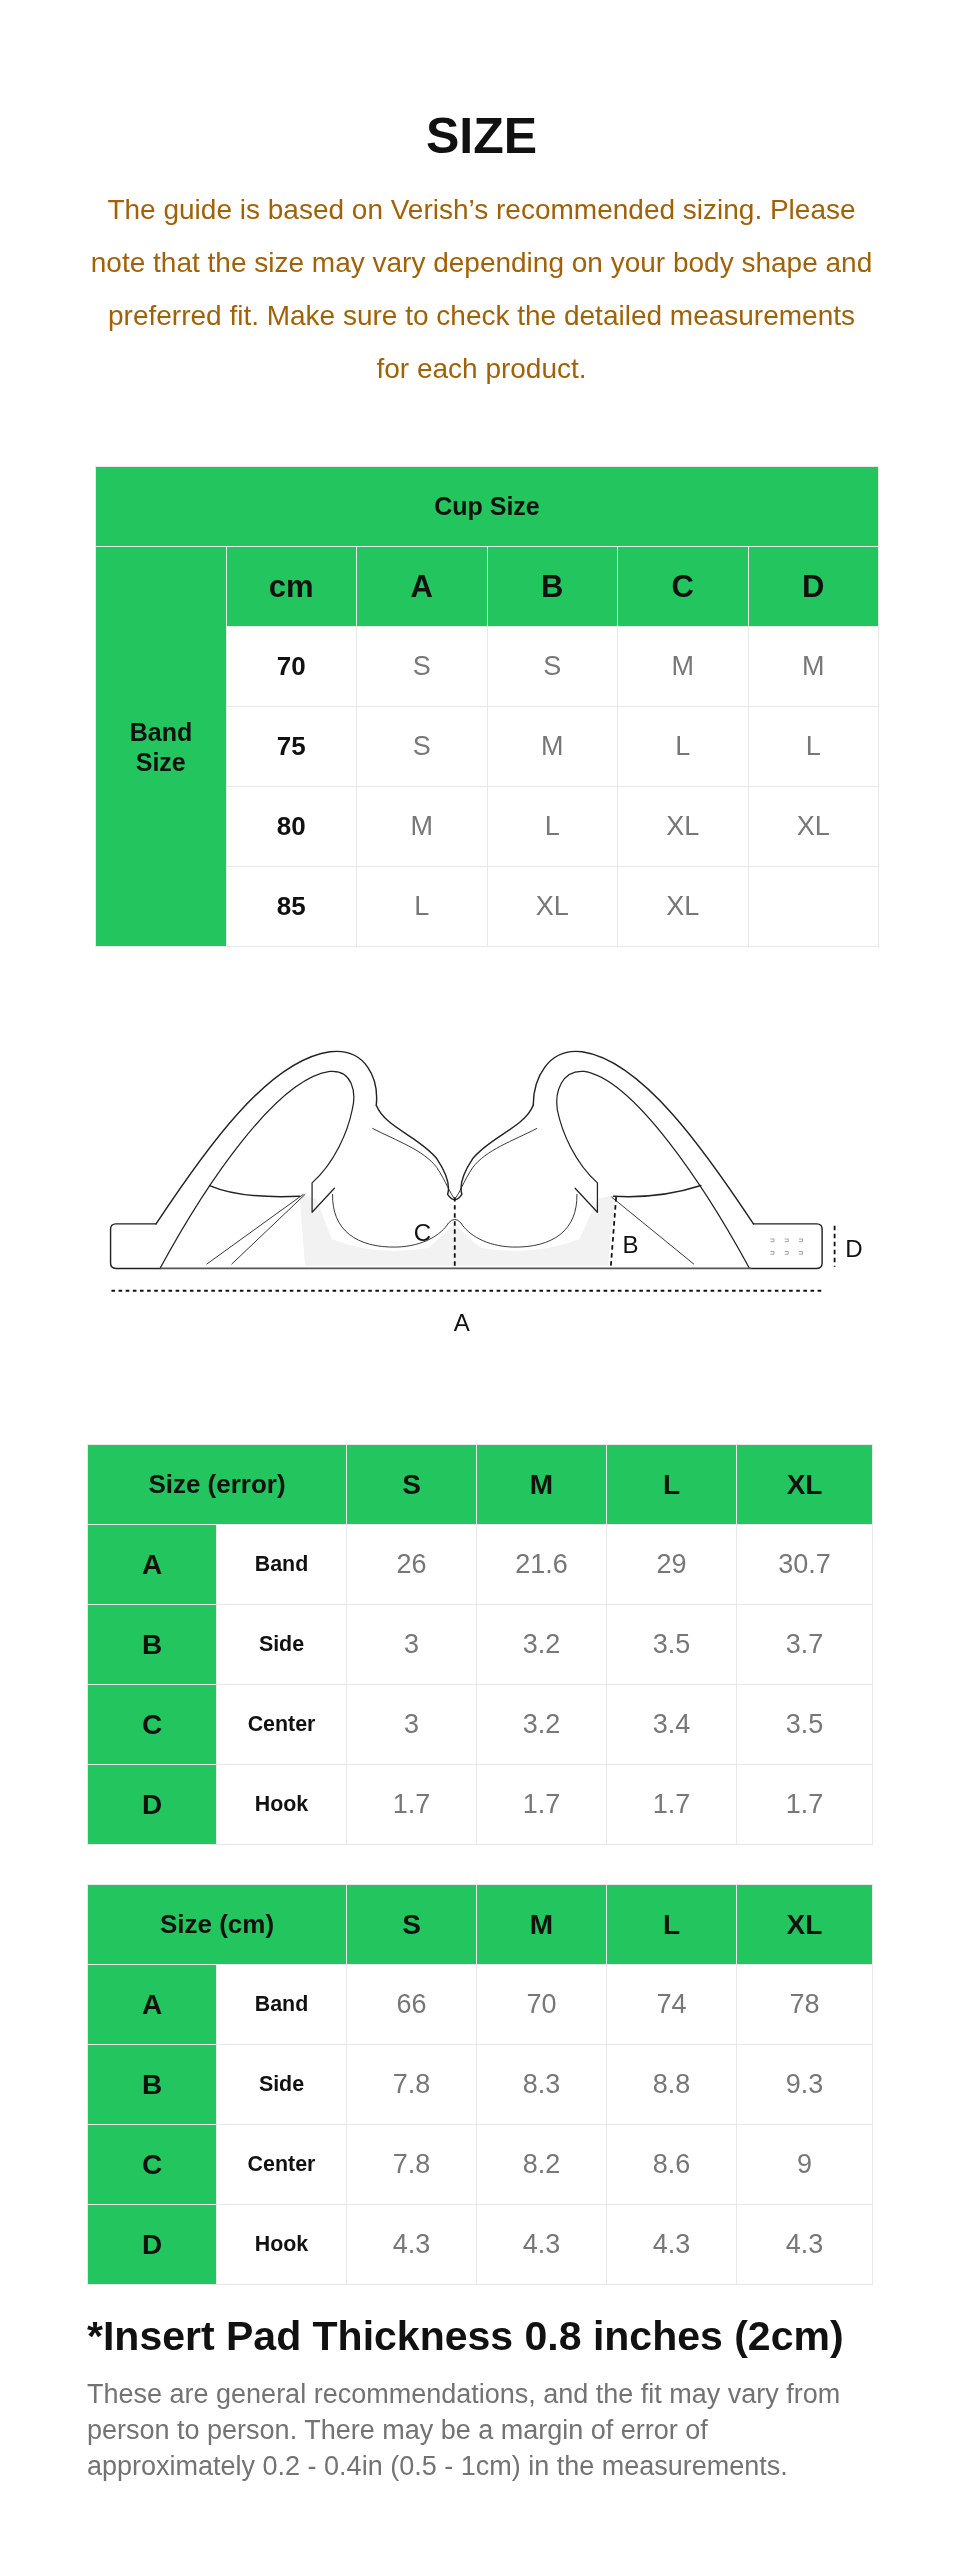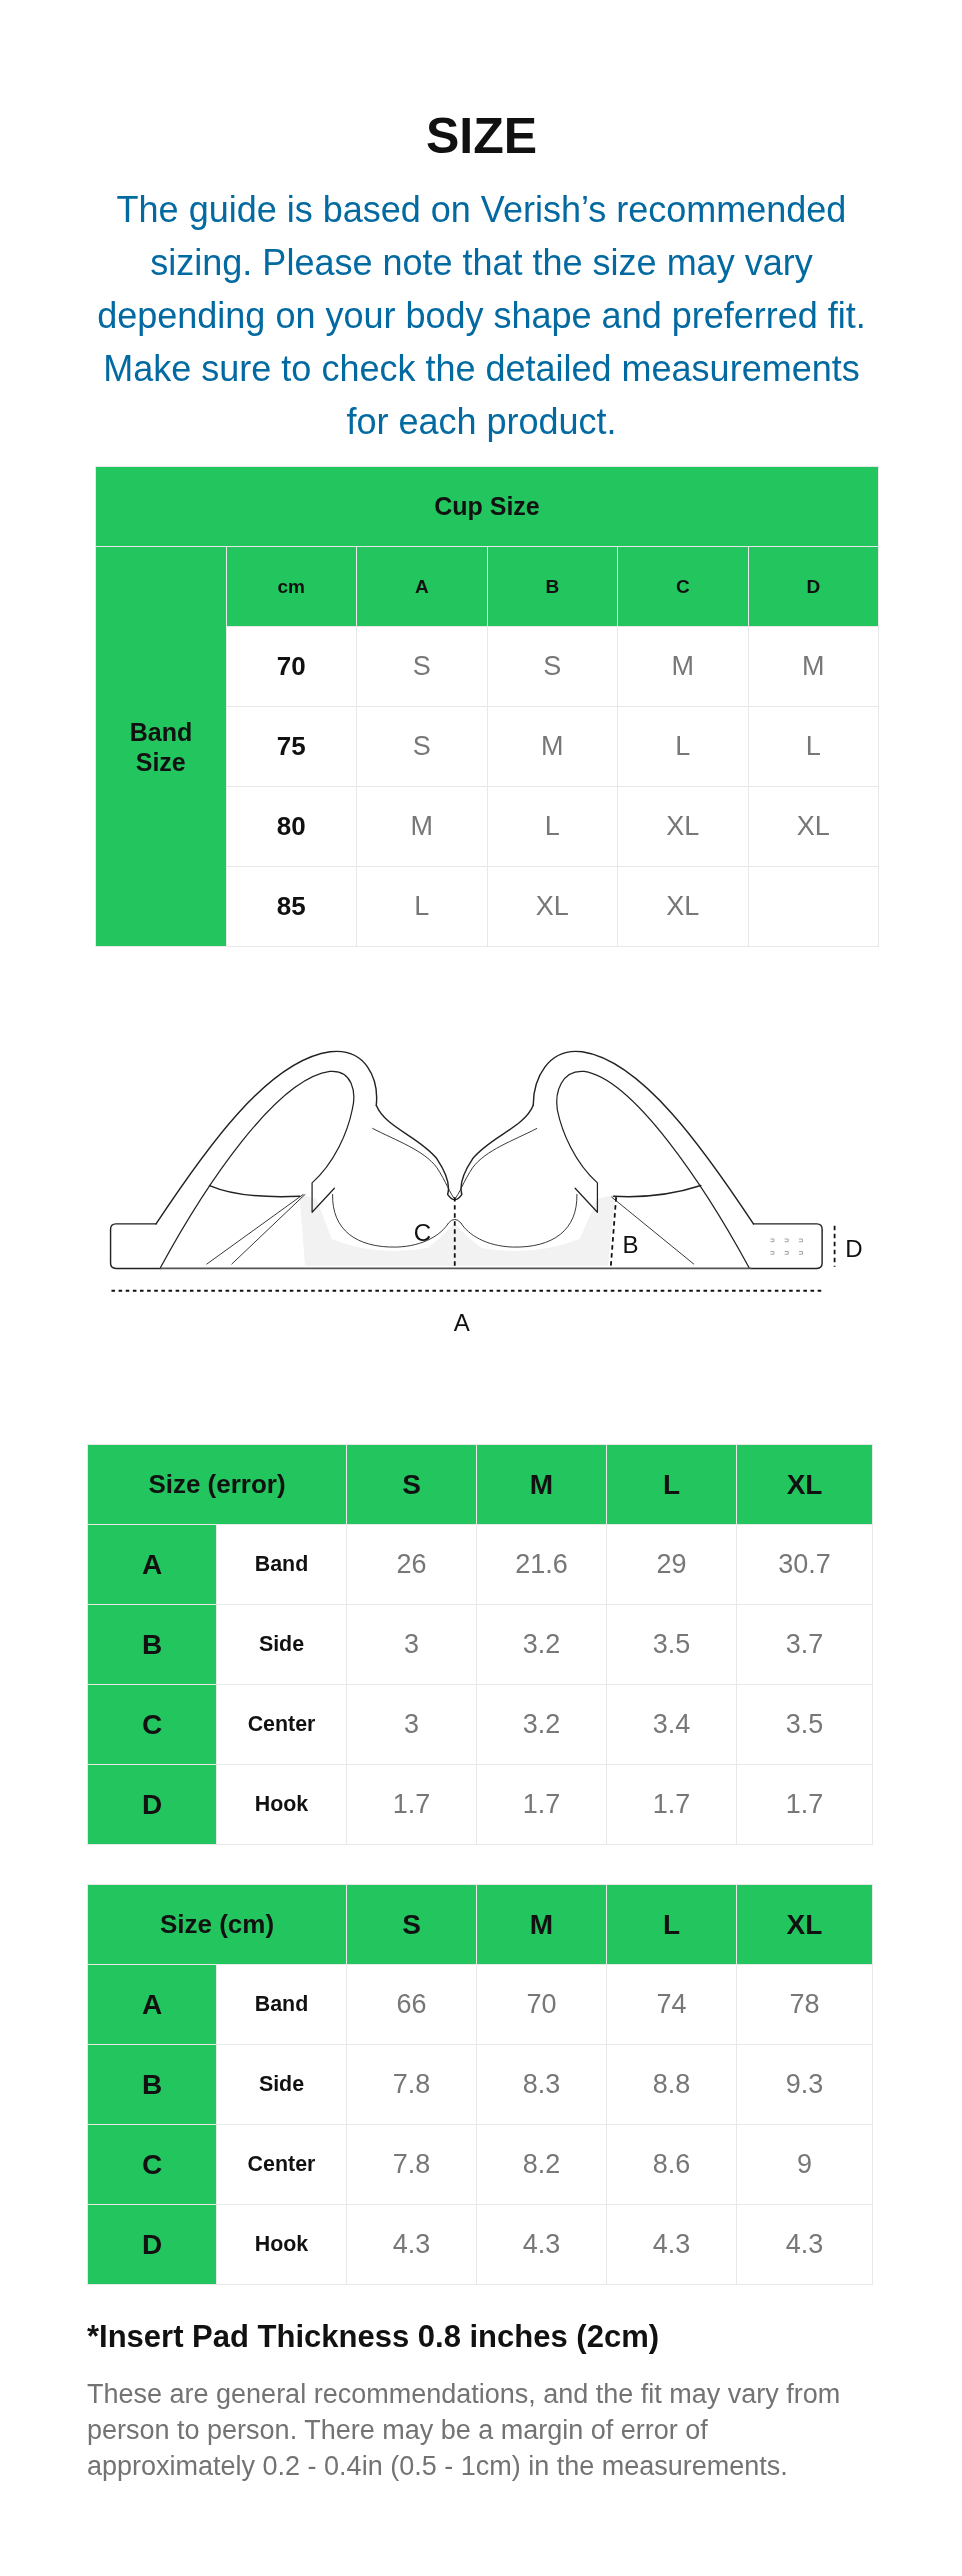--- a/index.html
+++ b/index.html
@@ -5,58 +5,58 @@
   * { box-sizing: border-box; margin: 0; padding: 0; }
   html, body { width: 963px; height: 2576px; background: #ffffff; }
   body { position: relative; font-family: "Liberation Sans", "DejaVu Sans", sans-serif; color: #111111; overflow: hidden; }
 
   .title {
     position: absolute; left: 0; top: 89px; width: 963px;
     text-align: center; font-size: 50px; font-weight: 700; letter-spacing: 0px; line-height: 62px; margin-top: 16px;
   }
   .intro {
     position: absolute; left: 89px; top: 183px; width: 785px;
-    text-align: center; font-size: 36px; line-height: 53px; color: #0369a1;
+    text-align: center; font-size: 28px; line-height: 53px; color: #a16207;
   }
 
   table.grid {
     position: absolute; border-collapse: collapse; table-layout: fixed;
     font-family: "Liberation Sans", "DejaVu Sans", sans-serif;
   }
   table.grid td {
     border: 1.8px solid #e8e8e8; text-align: center; vertical-align: middle;
     padding: 0; overflow: hidden;
   }
   .hdr { background: #22c55e; color: #111; font-weight: 700; }
   .val { color: #777777; background: #ffffff; }
   .lbl { color: #111; background: #ffffff; font-weight: 700; }
 
   #cup-table { left: 95px; top: 466px; width: 784px; }
   #cup-table td { height: 80px; }
   #cup-table .cuptitle { font-size: 25px; }
-  #cup-table .colhead { font-size: 19px; }
+  #cup-table .colhead { font-size: 31px; }
   #cup-table .band { font-size: 25px; line-height: 30px; }
   #cup-table .bandnum { font-size: 26px; }
   #cup-table .val { font-size: 27px; }
 
   .meas { left: 87px; width: 786px; }
   #inch-table { top: 1444px; }
   #cm-table { top: 1884px; }
   .meas td { height: 80px; }
   .meas .corner { font-size: 26px; }
   .meas .colhead { font-size: 28px; }
   .meas .letter { font-size: 28px; }
   .meas .lbl { font-size: 21.4px; }
   .meas .val { font-size: 27px; margin-left: 36px; }
 
   .diagram { position: absolute; left: 0; top: 1025px; width: 963px; height: 330px; }
   .diagram text { font-family: "Liberation Sans", "DejaVu Sans", sans-serif; }
 
   .note-title {
-    position: absolute; left: 87px; top: 2317px; font-size: 31px; font-weight: 700; color: #111; line-height: 39px;
+    position: absolute; left: 87px; top: 2317px; font-size: 41px; font-weight: 700; color: #111; line-height: 39px;
   }
   .note-body {
     position: absolute; left: 87px; top: 2376px; width: 767px; font-size: 27px; line-height: 36px; color: #737373;
   }
 </style>
 </head>
 <body>
 
 <h1 class="title">SIZE</h1>
 <p class="intro">The guide is based on Verish’s recommended sizing. Please note that the size may vary depending on your body shape and preferred fit. Make sure to check the detailed measurements for each product.</p>

